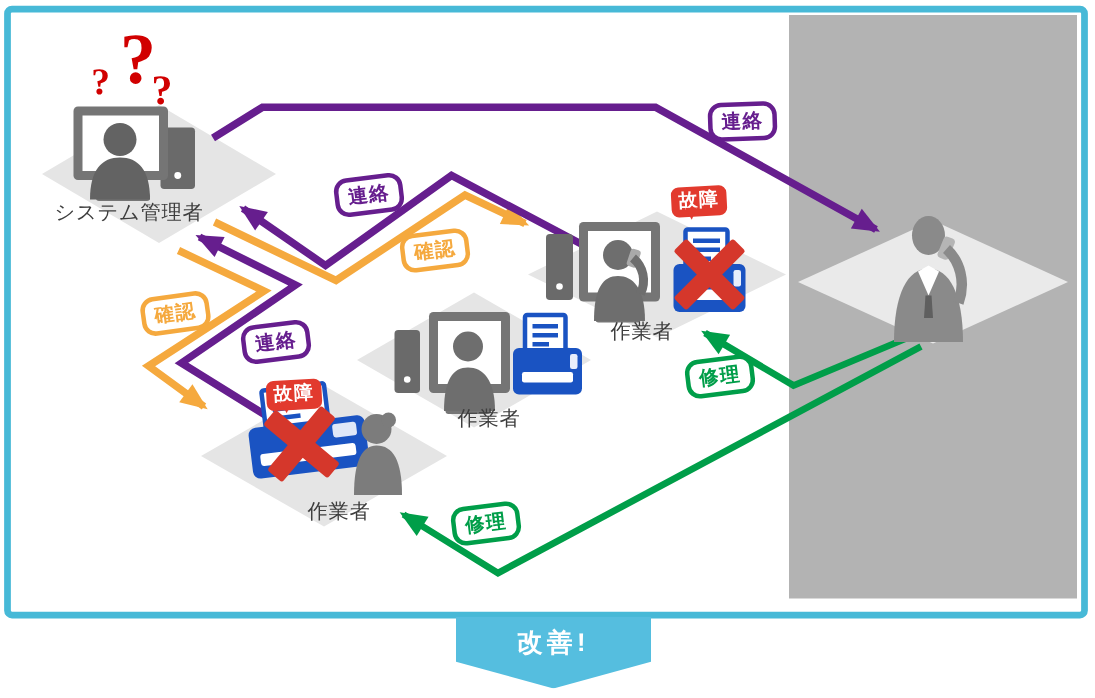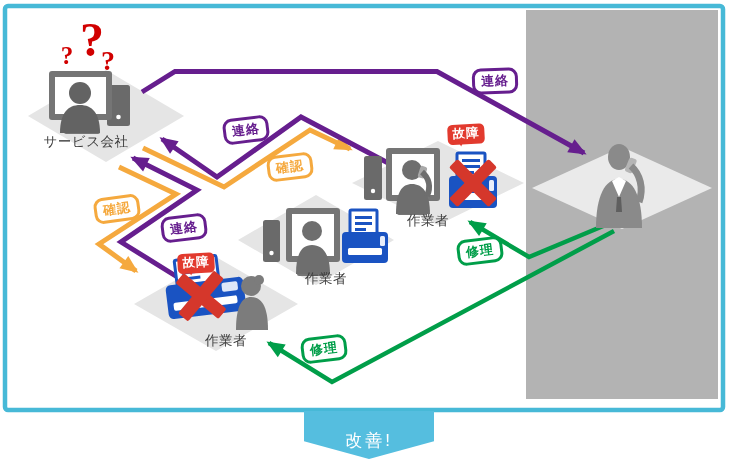--- a/index.html
+++ b/index.html
@@ -44,21 +44,21 @@
   .qmark{position:absolute;z-index:3;color:#d10000;font-family:"Liberation Serif",serif;
          font-weight:bold;transform:translate(-50%,-50%);line-height:1}
   #q-large{left:92px;top:40px;font-size:48px}
   #q-small-left{left:67px;top:55px;font-size:25px}
   #q-small-right{left:108px;top:61px;font-size:28px}
 
   
   .banner{position:absolute;left:304px;top:411px;width:130px;height:48px;z-index:5;
           background:#55bedf;clip-path:polygon(0 0,100% 0,100% 63%,50% 100%,0 63%);
           display:flex;justify-content:center}
-  .banner span{color:#fff;font-weight:normal;font-size:17px;letter-spacing:3px;margin-top:18px}
+  .banner span{color:#fff;font-weight:bold;font-size:17px;letter-spacing:3px;margin-top:6px}
 </style>
 </head>
 <body>
 
 <div class="stage">
 
   <svg class="gfx" width="730" height="465" viewBox="0 0 730 465">
     <defs>
       <marker id="mP" markerUnits="userSpaceOnUse" markerWidth="20" markerHeight="18" refX="16" refY="8.5" orient="auto">
         <polygon points="1,1 19,8.5 1,16" fill="#661e8e"></polygon>
@@ -173,21 +173,21 @@
       <polygon points="617,197 621,197 622,212 616,212" fill="#5f5f5f"></polygon>
       <rect x="627" y="158" width="8" height="15" rx="2.5" fill="#b5b5b5" transform="rotate(22 631 165)"></rect>
       <path d="M639,202 C644,188 640,174 631,166" stroke="#8a8a8a" stroke-width="7" fill="none"></path>
     </g>
   </svg>
 
   <span class="qmark" id="q-large">?</span>
   <span class="qmark" id="q-small-left">?</span>
   <span class="qmark" id="q-small-right">?</span>
 
-  <div class="lbl" id="lbl-admin">サービス会社</div>
+  <div class="lbl" id="lbl-admin">システム管理者</div>
   <div class="lbl" id="lbl-worker-top">作業者</div>
   <div class="lbl" id="lbl-worker-middle">作業者</div>
   <div class="lbl" id="lbl-worker-bottom">作業者</div>
 
   <div class="badge purple" id="b-contact-vendor">連絡</div>
   <div class="badge purple" id="b-contact-top">連絡</div>
   <div class="badge orange" id="b-confirm-top">確認</div>
   <div class="badge orange" id="b-confirm-bottom">確認</div>
   <div class="badge purple" id="b-contact-bottom">連絡</div>
   <div class="badge green" id="b-repair-top">修理</div>

